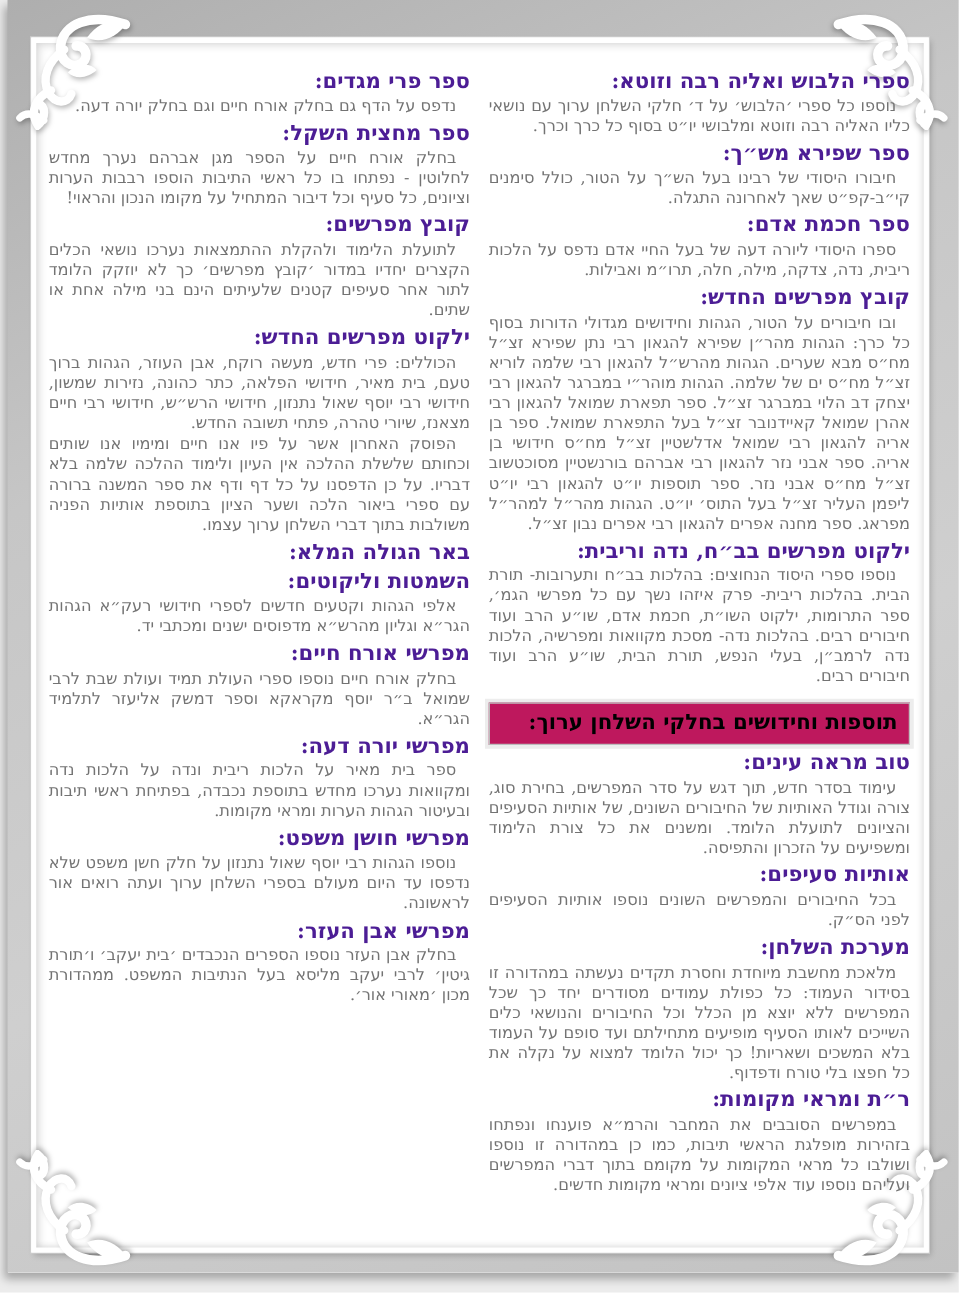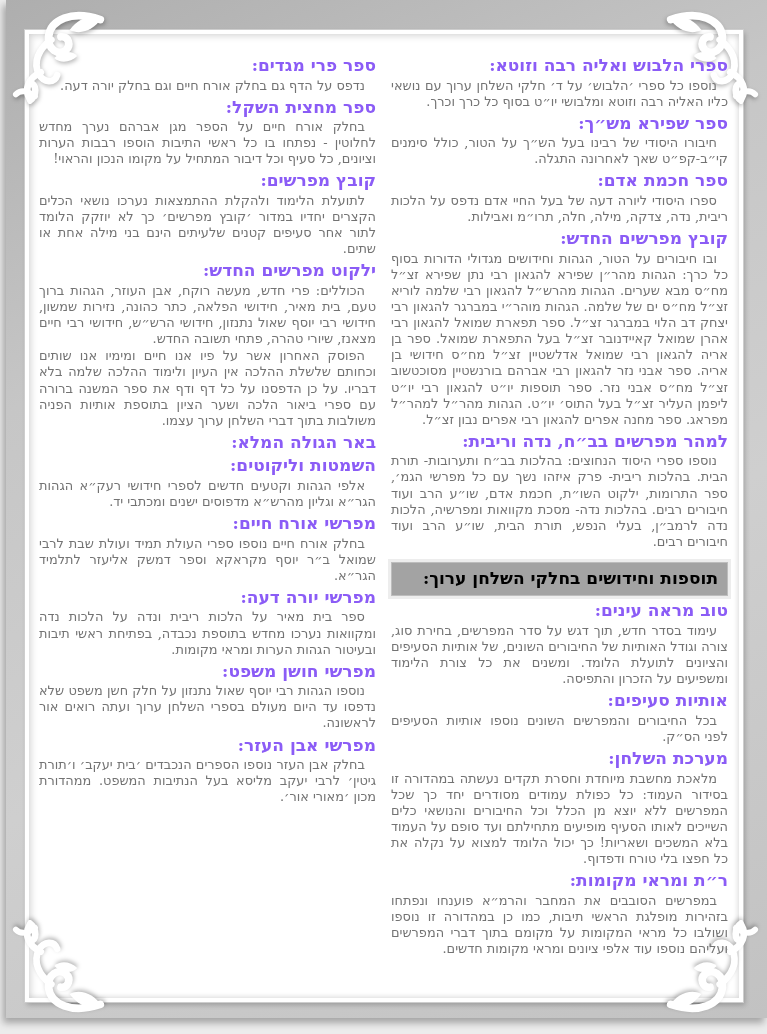--- a/index.html
+++ b/index.html
@@ -35,32 +35,32 @@
   .fl-tr{top:8px;right:8px;transform:scaleX(-1);}
   .fl-bl{bottom:18px;left:12px;transform:scaleY(-1);}
   .fl-br{bottom:18px;right:8px;transform:scale(-1,-1);}
   
   .content{
     position:absolute;top:56px;right:39px;left:39px;
     display:flex;gap:15px;direction:rtl;
   }
   .col{flex:1 1 0;min-width:0;}
   .sec-h{
-    font-size:17px;font-weight:bold;color:#8b5cf6;
+    font-size:17px;font-weight:bold;color:#4c1d95;
     margin:4px 0 2px;line-height:1.15;text-align:right;
   }
   .col .sec-h:first-child{margin-top:0;}
   .sec-p{
     font-size:12.9px;line-height:16.1px;color:#737373;
     margin:0 0 1px;text-indent:11px;text-align:justify;
   }
   .box-heading{
     margin:12px 0 5px;
     border:1px solid #bdbdbd;
-    background:#a3a3a3;
+    background:#be185d;
     box-shadow:0 0 0 3px #ededed;
     padding:6px 9px 7px;
     font-size:17px;font-weight:bold;color:#000;
     text-align:right;line-height:1.15;
   }
 </style>
 </head>
 <body>
 
 <div class="page">
@@ -130,21 +130,21 @@
   <div class="content">
     <div class="col">
         <h2 class="sec-h">ספרי הלבוש ואליה רבה וזוטא:</h2>
         <p class="sec-p">נוספו כל ספרי ׳הלבוש׳ על ד׳ חלקי השלחן ערוך עם נושאי כליו האליה רבה וזוטא ומלבושי יו״ט בסוף כל כרך וכרך.</p>
         <h2 class="sec-h">ספר שפירא מש״ך:</h2>
         <p class="sec-p">חיבורו היסודי של רבינו בעל הש״ך על הטור, כולל סימנים קי״ב-קפ״ט שאך לאחרונה התגלה.</p>
         <h2 class="sec-h">ספר חכמת אדם:</h2>
         <p class="sec-p">ספרו היסודי ליורה דעה של בעל החיי אדם נדפס על הלכות ריבית, נדה, צדקה, מילה, חלה, תרו״מ ואבילות.</p>
         <h2 class="sec-h">קובץ מפרשים החדש:</h2>
         <p class="sec-p">ובו חיבורים על הטור, הגהות וחידושים מגדולי הדורות בסוף כל כרך: הגהות מהר״ן שפירא להגאון רבי נתן שפירא זצ״ל מח״ס מבא שערים. הגהות מהרש״ל להגאון רבי שלמה לוריא זצ״ל מח״ס ים של שלמה. הגהות מוהר״י במברגר להגאון רבי יצחק דב הלוי במברגר זצ״ל. ספר תפארת שמואל להגאון רבי אהרן שמואל קאיידנובר זצ״ל בעל התפארת שמואל. ספר בן אריה להגאון רבי שמואל אדלשטיין זצ״ל מח״ס חידושי בן אריה. ספר אבני נזר להגאון רבי אברהם בורנשטיין מסוכטשוב זצ״ל מח״ס אבני נזר. ספר תוספות יו״ט להגאון רבי יו״ט ליפמן העליר זצ״ל בעל התוס׳ יו״ט. הגהות מהר״ל למהר״ל מפראג. ספר מחנה אפרים להגאון רבי אפרים נבון זצ״ל.</p>
-        <h2 class="sec-h">למהר מפרשים בב״ח, נדה וריבית:</h2>
+        <h2 class="sec-h">ילקוט מפרשים בב״ח, נדה וריבית:</h2>
         <p class="sec-p">נוספו ספרי היסוד הנחוצים: בהלכות בב״ח ותערובות- תורת הבית. בהלכות ריבית- פרק איזהו נשך עם כל מפרשי הגמ׳, ספר התרומות, ילקוט השו״ת, חכמת אדם, שו״ע הרב ועוד חיבורים רבים. בהלכות נדה- מסכת מקוואות ומפרשיה, הלכות נדה לרמב״ן, בעלי הנפש, תורת הבית, שו״ע הרב ועוד חיבורים רבים.</p>
         <div class="box-heading">תוספות וחידושים בחלקי השלחן ערוך:</div>
         <h2 class="sec-h">טוב מראה עינים:</h2>
         <p class="sec-p">עימוד בסדר חדש, תוך דגש על סדר המפרשים, בחירת סוג, צורה וגודל האותיות של החיבורים השונים, של אותיות הסעיפים והציונים לתועלת הלומד. ומשנים את כל צורת הלימוד ומשפיעים על הזכרון והתפיסה.</p>
         <h2 class="sec-h">אותיות סעיפים:</h2>
         <p class="sec-p">בכל החיבורים והמפרשים השונים נוספו אותיות הסעיפים לפני הס״ק.</p>
         <h2 class="sec-h">מערכת השלחן:</h2>
         <p class="sec-p">מלאכת מחשבת מיוחדת וחסרת תקדים נעשתה במהדורה זו בסידור העמוד: כל כפולת עמודים מסודרים יחד כך שכל המפרשים ללא יוצא מן הכלל וכל החיבורים והנושאי כלים השייכים לאותו הסעיף מופיעים מתחילתם ועד סופם על העמוד בלא המשכים ושאריות! כך יכול הלומד למצוא על נקלה את כל חפצו בלי טורח ודפדוף.</p>
         <h2 class="sec-h">ר״ת ומראי מקומות:</h2>
         <p class="sec-p">במפרשים הסובבים את המחבר והרמ״א פוענחו ונפתחו בזהירות מופלגת הראשי תיבות, כמו כן במהדורה זו נוספו ושולבו כל מראי המקומות על מקומם בתוך דברי המפרשים ועליהם נוספו עוד אלפי ציונים ומראי מקומות חדשים.</p>

